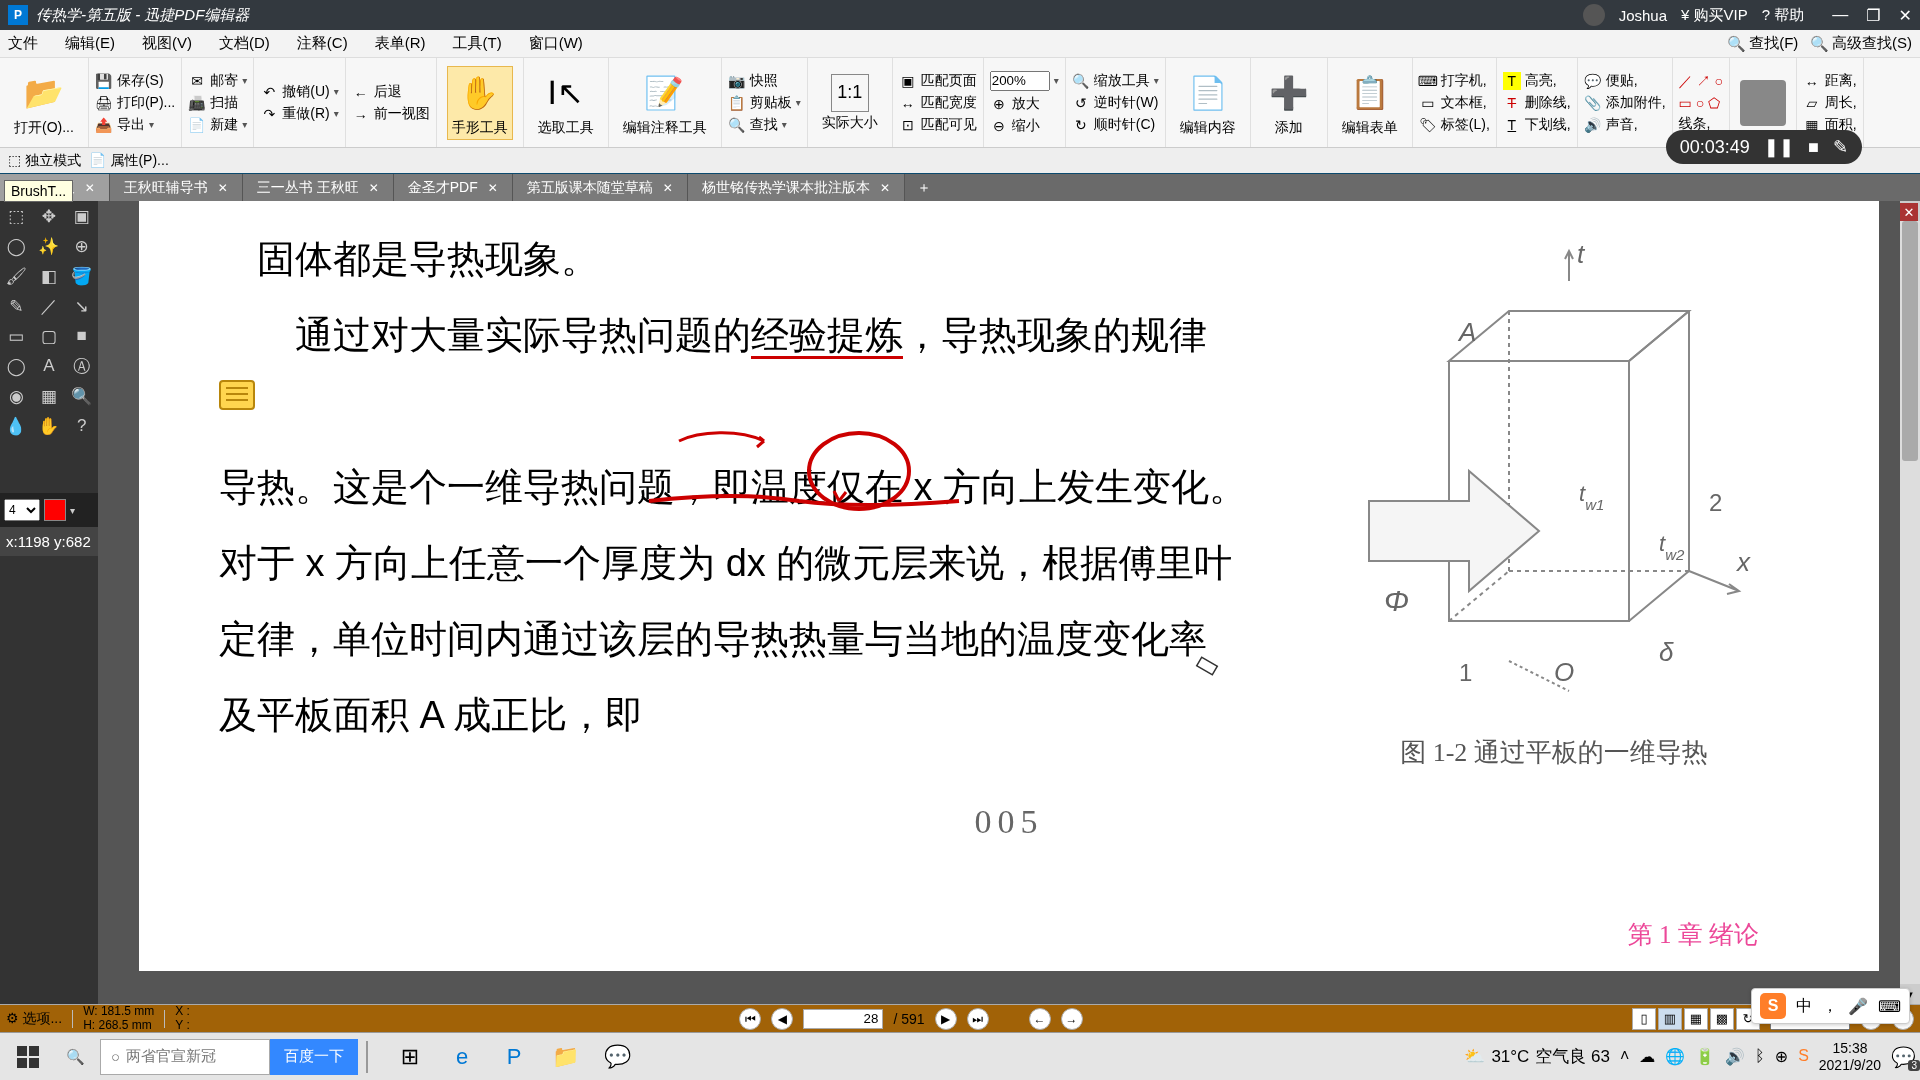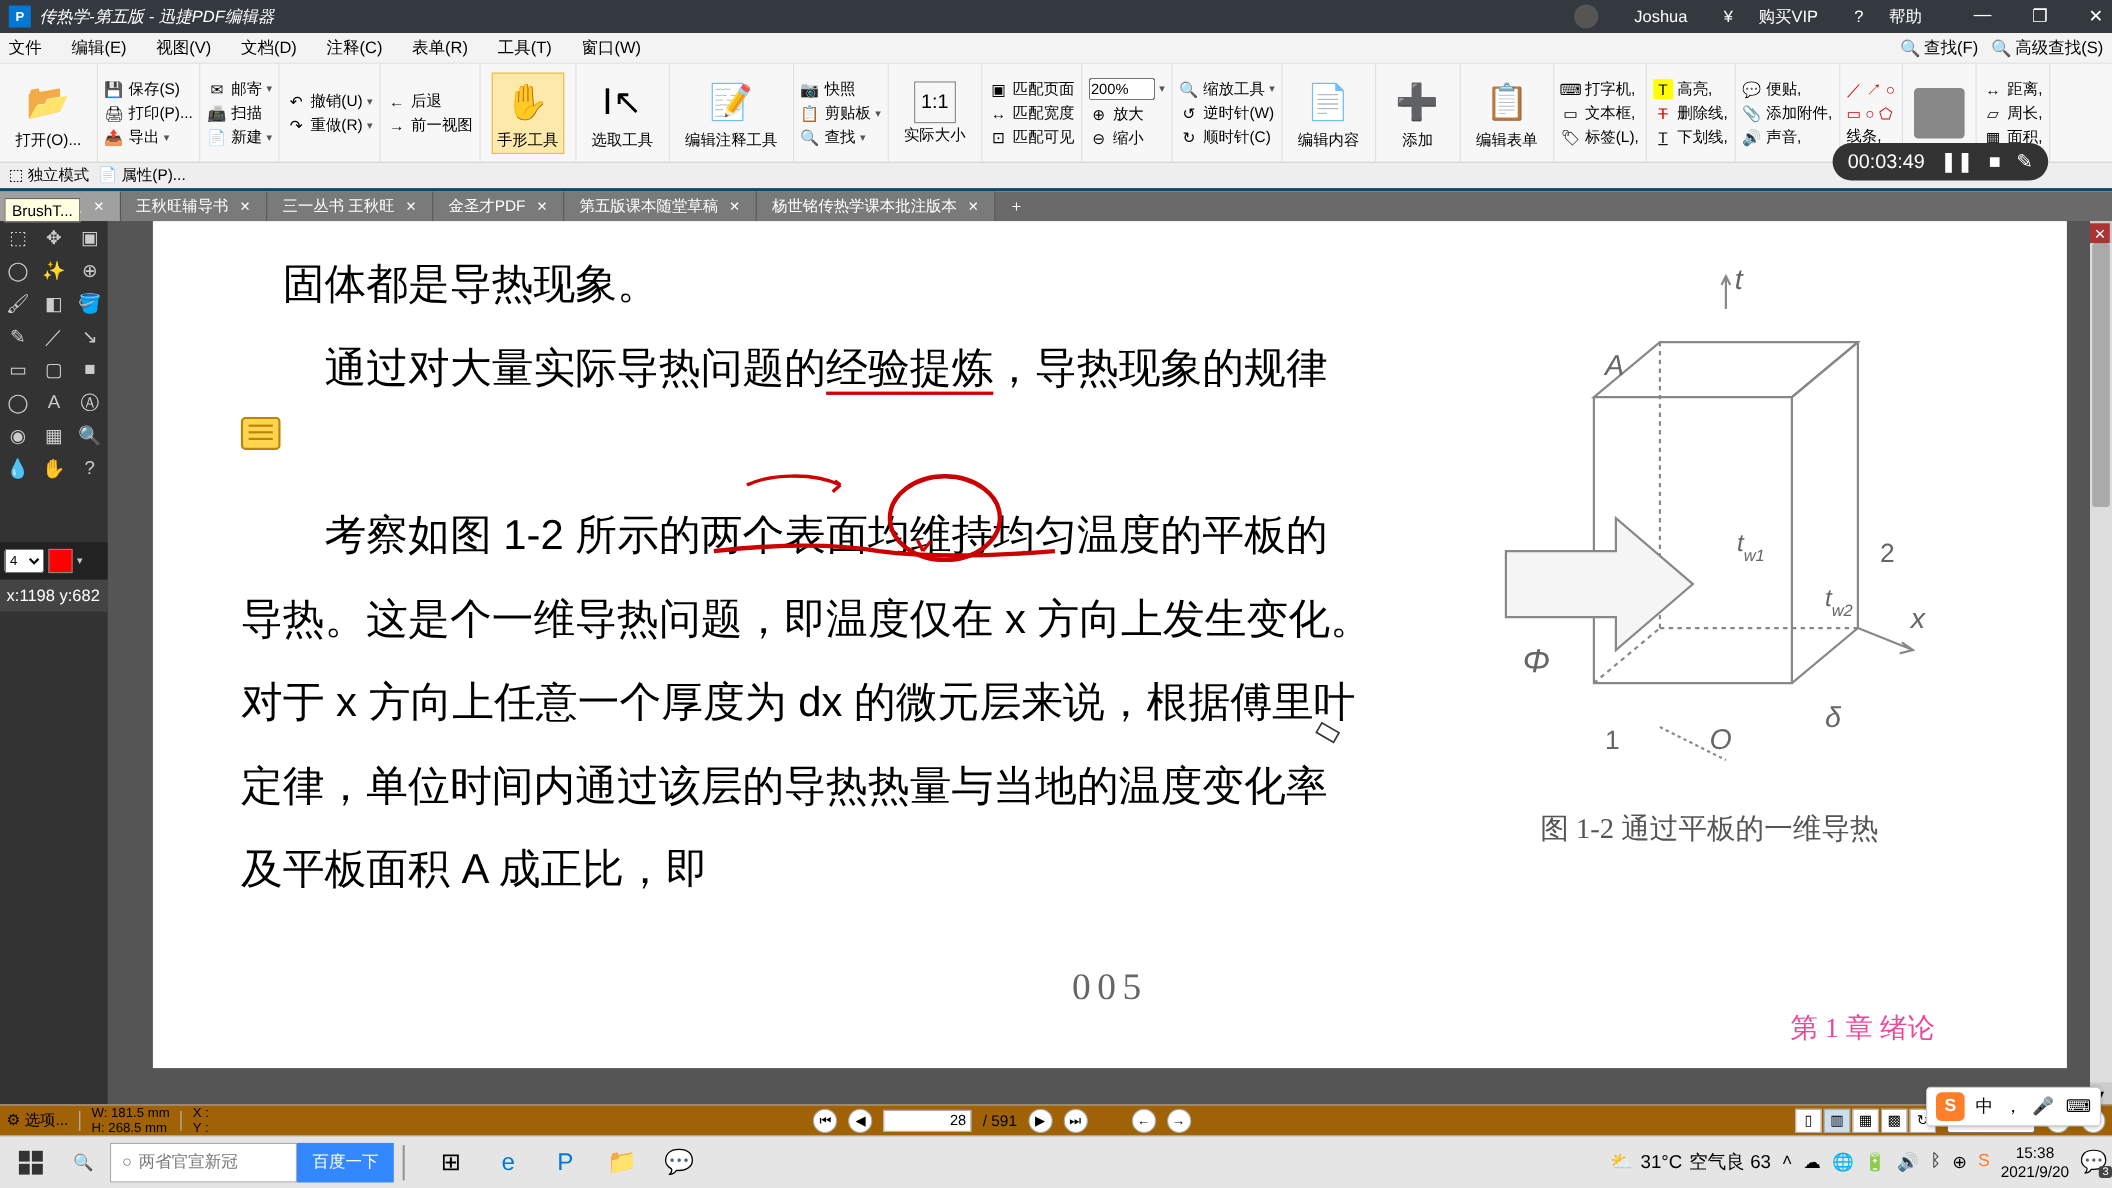--- a/index.html
+++ b/index.html
@@ -3,21 +3,21 @@
 <meta charset="utf-8">
 <style>
 * { margin: 0; padding: 0; box-sizing: border-box; font-family: "Microsoft YaHei", sans-serif; }
 body { background: #fff; width: 1920px; height: 1080px; overflow: hidden; position: relative; }
 
 
 .titlebar { background: #33393f; height: 30px; display: flex; align-items: center; color: #fff; font-size: 15px; padding: 0 8px; }
 .titlebar .app-icon { width: 20px; height: 20px; background: #0078d4; margin-right: 8px; display: flex; align-items: center; justify-content: center; font-size: 12px; font-weight: bold; }
 .titlebar .title { flex: 1; font-style: italic; }
 .titlebar .user-area { display: flex; align-items: center; gap: 14px; }
-.titlebar .user-area span { font-size: 15px; margin-left: 19px; }
+.titlebar .user-area span { font-size: 15px; }
 .titlebar .avatar { width: 22px; height: 22px; border-radius: 50%; background: #555; }
 .titlebar .win-btns { display: flex; gap: 18px; margin-left: 14px; }
 .titlebar .win-btns span { cursor: pointer; font-size: 16px; }
 
 
 .menubar { background: #f3f3f3; height: 28px; display: flex; align-items: center; padding: 0 8px; font-size: 15px; gap: 27px; border-bottom: 1px solid #ddd; }
 .menubar span { cursor: pointer; }
 .menubar .spacer { flex: 1; }
 .menubar .search-right { display: flex; gap: 12px; }
 .menubar .search-right span { display: flex; align-items: center; gap: 3px; }
@@ -27,21 +27,21 @@
 .ribbon-group { display: flex; flex-direction: column; justify-content: center; padding: 2px 6px; border-right: 1px solid #e0e0e0; }
 .ribbon-group.big { padding: 4px 10px; align-items: center; }
 .ribbon-btn-big { display: flex; flex-direction: column; align-items: center; gap: 2px; cursor: pointer; padding: 2px 4px; font-size: 14px; }
 .ribbon-btn-big.active { background: #fde9a9; border: 1px solid #e8b84e; }
 .ribbon-row { display: flex; align-items: center; gap: 4px; margin: 2px 0; cursor: pointer; font-size: 14px; white-space: nowrap; }
 .ribbon-icon { width: 48px; height: 48px; display: flex; align-items: center; justify-content: center; font-size: 32px; }
 .ribbon-icon-sm { width: 18px; height: 18px; display: inline-flex; align-items: center; justify-content: center; font-size: 14px; }
 .dd { font-size: 10px; color: #555; }
 
 
-.propbar { background: #eee; height: 26px; display: flex; align-items: center; padding: 0 8px; font-size: 14px; border-bottom: 3px solid #0c4a6e; gap: 8px; }
+.propbar { background: #eee; height: 26px; display: flex; align-items: center; padding: 0 8px; font-size: 14px; border-bottom: 1px solid #0c4a6e; gap: 8px; }
 
 
 .tabbar { background: #6a6a6a; height: 27px; display: flex; align-items: stretch; font-size: 14px; }
 .tab { background: #7a7a7a; color: #fff; padding: 0 14px; display: flex; align-items: center; gap: 10px; border-right: 1px solid #555; cursor: pointer; }
 .tab.active { background: #a0a0a0; }
 .tab .close { font-size: 12px; }
 .tab-add { color: #fff; padding: 0 12px; display: flex; align-items: center; cursor: pointer; }
 
 
 .brush-tooltip { position: absolute; top: 180px; left: 4px; background: #ffffe1; border: 1px solid #666; padding: 2px 6px; font-size: 14px; z-index: 50; }
@@ -460,21 +460,20 @@
   </div>
 
   <div class="doc-scroll">
     <div class="doc-page">
       <div class="doc-text" style="width:1070px;">
         <div style="text-indent:0;"><span style="visibility:hidden;">方</span><span class="doc-text-fragment">固体都是导热现象。</span></div>
         <div class="para">
           <span>通过对大量实际导热问题的</span><span class="underline-red">经验提炼</span><span>，导热现象的规律</span>
         </div>
         <div><span class="note-icon"></span></div>
-        <div class="para">考察如图 1-2 所示的两个表面均维持均匀温度的平板的</div>
         <div>导热。这是个一维导热问题，即温度仅在 x 方向上发生变化。</div>
         <div>对于 x 方向上任意一个厚度为 dx 的微元层来说，根据傅里叶</div>
         <div>定律，单位时间内通过该层的导热热量与当地的温度变化率</div>
         <div>及平板面积 A 成正比，即</div>
       </div>
 
       <svg class="annotation-svg" width="1070" height="500">
         <path d="M540 240 C 560 230, 600 228, 625 240 L 620 236 M625 240 L 618 246" stroke="#c00" stroke-width="3" fill="none"></path>
         <ellipse cx="720" cy="270" rx="50" ry="38" stroke="#c00" stroke-width="4" fill="none"></ellipse>
         <path d="M510 300 Q 600 290 660 300 M660 300 Q 720 308 820 300" stroke="#c00" stroke-width="4" fill="none"></path>

